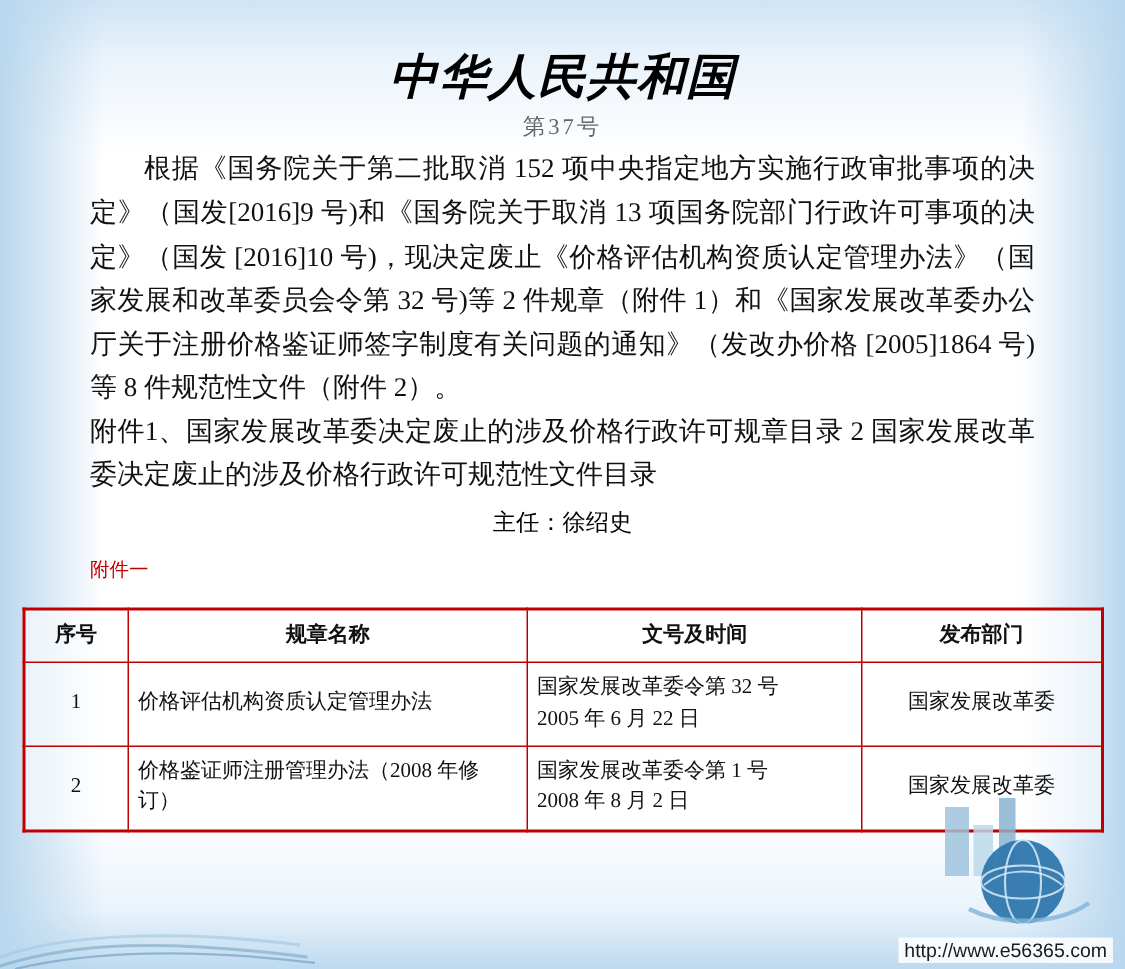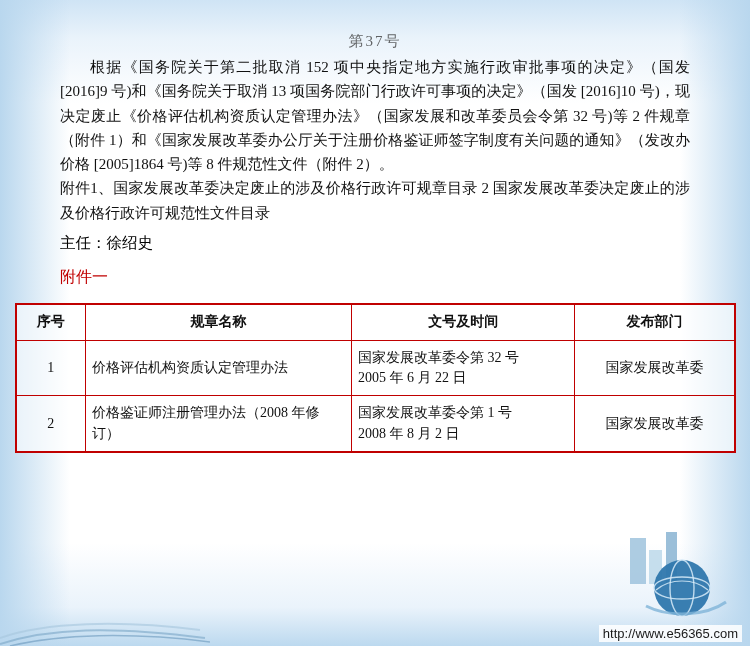--- a/index.html
+++ b/index.html
@@ -58,45 +58,45 @@
   .doc-number {
     text-align: center;
     font-size: 15px;
     color: #333;
     margin-top: 2px;
     letter-spacing: 2px;
     opacity: 0.75;
   }
   .body-text {
     margin: 4px 60px 0 60px;
-    font-size: 15px;
+    font-size: 18px;
     line-height: 1.62;
     color: #111;
     text-align: justify;
   }
   .body-text p {
     margin: 0;
   }
   .indent2 {
     text-indent: 2em;
   }
   .signer {
     margin: 6px 60px 0 60px;
-    text-align: left;
+    text-align: center;
     font-size: 15.5px;
     line-height: 1.6;
   }
   .signer .line {
     display: block;
   }
   .attach-row {
     margin: 8px 60px 0 60px;
     display: flex;
     align-items: flex-start;
-    font-size: 16px;
+    font-size: 13px;
     line-height: 1.6;
     gap: 16px;
   }
   .attach-label {
     width: 180px;
     flex: 0 0 180px;
     color: #c00000;
   }
   .attach-title {
     flex: 1;
@@ -175,20 +175,21 @@
     <circle cx="60" cy="60" r="28" fill="#2f77ad" opacity="0.95"></circle>
     <ellipse cx="60" cy="60" rx="28" ry="11" fill="none" stroke="#cfe6f5" stroke-width="1.4" opacity="0.9"></ellipse>
     <ellipse cx="60" cy="60" rx="12" ry="28" fill="none" stroke="#cfe6f5" stroke-width="1.4" opacity="0.9"></ellipse>
     <path d="M34 62 C 48 50, 72 50, 86 62" stroke="#dff0fb" stroke-width="1.2" fill="none" opacity="0.8"></path>
     <path d="M24 78 C 48 90, 84 88, 104 74" stroke="#7fb4d8" stroke-width="3" fill="none" opacity="0.8"></path>
   </svg>
 
   <div class="content">
 
     <div class="title-block">
+      <div class="title-line">中华人民共和国</div>
     </div>
 
     <div class="doc-number">第37号</div>
 
     <div class="body-text">
       <p class="indent2">根据《国务院关于第二批取消 152 项中央指定地方实施行政审批事项的决定》（国发[2016]9 号)和《国务院关于取消 13 项国务院部门行政许可事项的决定》（国发 [2016]10 号)，现决定废止《价格评估机构资质认定管理办法》（国家发展和改革委员会令第 32 号)等 2 件规章（附件 1）和《国家发展改革委办公厅关于注册价格鉴证师签字制度有关问题的通知》（发改办价格 [2005]1864 号)等 8 件规范性文件（附件 2）。</p>
       <p>附件1、国家发展改革委决定废止的涉及价格行政许可规章目录 2 国家发展改革委决定废止的涉及价格行政许可规范性文件目录</p>
     </div>
 
     <div class="signer">

